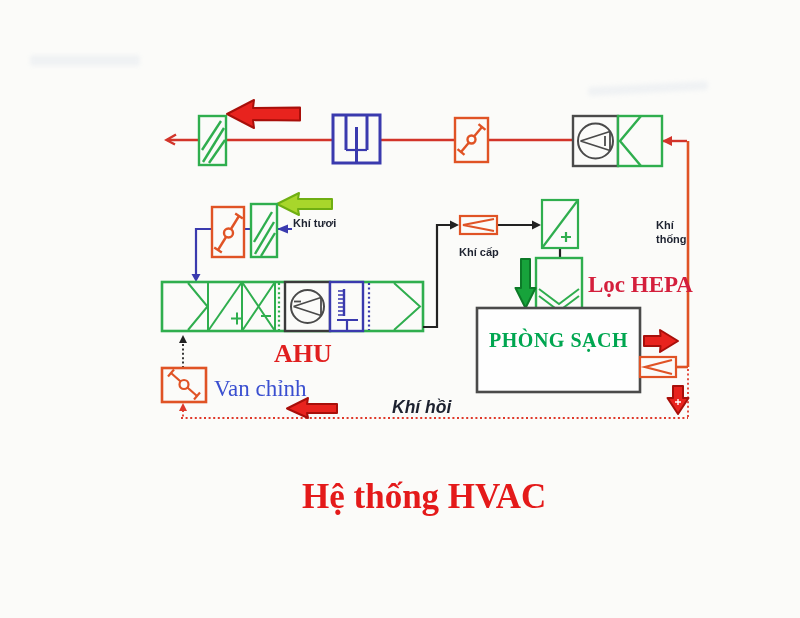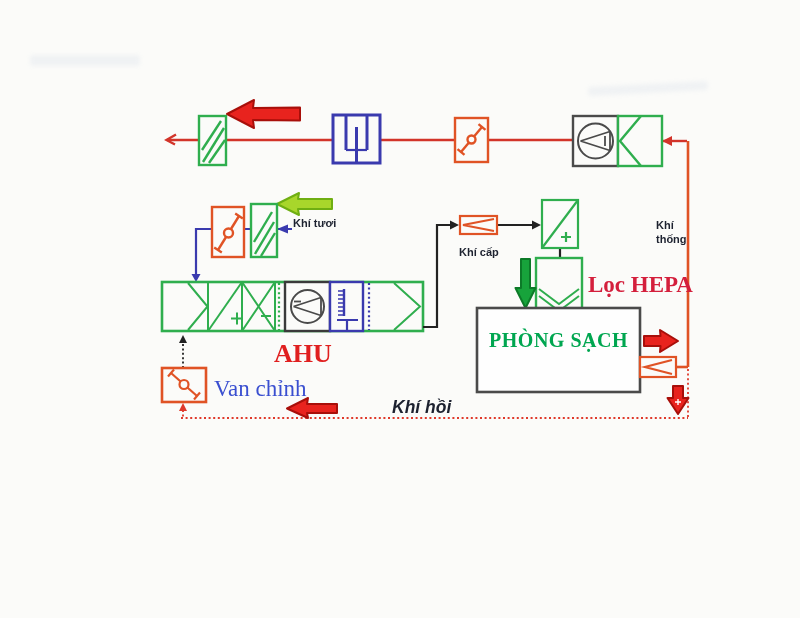--- a/index.html
+++ b/index.html
@@ -230,13 +230,14 @@
   </svg>
 
   <div class="lbl lbl-fresh">Khí tươi</div>
   <div class="lbl lbl-supply">Khí cấp</div>
   <div class="lbl lbl-exhaust">Khí thống</div>
   <div class="lbl lbl-return">Khí hồi</div>
   <div class="lbl-ahu">AHU</div>
   <div class="lbl-hepa">Lọc HEPA</div>
   <div class="lbl-room">PHÒNG SẠCH</div>
   <div class="lbl-valve">Van chỉnh</div>
+  <div class="page-title">Hệ thống HVAC</div>
 </div>
 
 </body></html>

